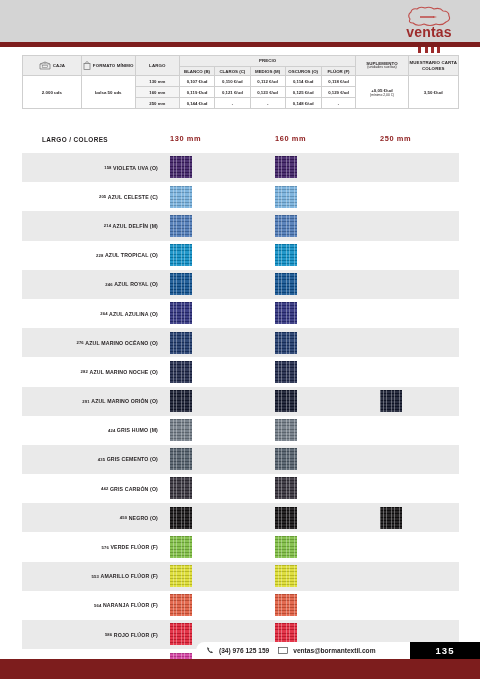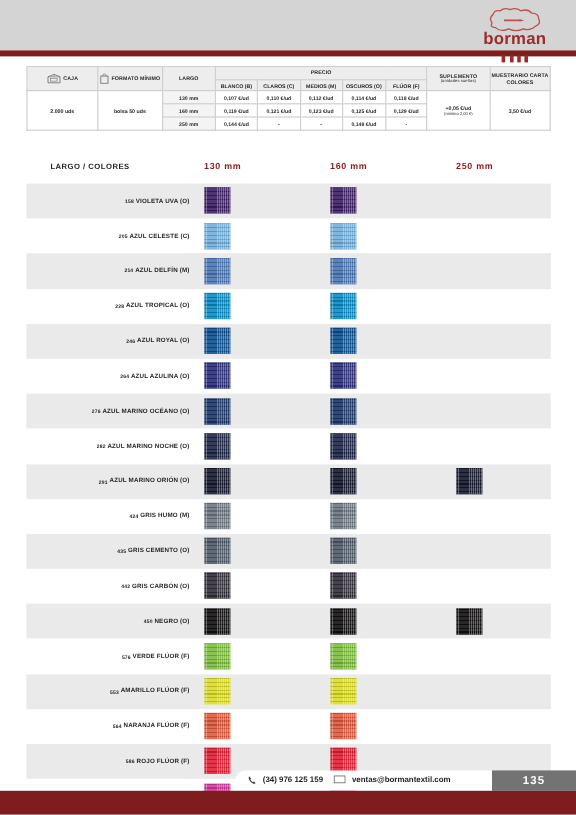--- a/index.html
+++ b/index.html
@@ -117,21 +117,21 @@
     position: absolute; left: 196px; bottom: 20px; height: 17px;
     width: 220px;
     background: #ffffff;
     border-top-left-radius: 9px; border-bottom-left-radius: 9px;
     display: flex; align-items: center; gap: 5px;
     padding-left: 10px;
     font-size: 6.6px; color: #231f20; font-weight: bold;
   }
   .foot-grey {
     position: absolute; right: 0; bottom: 20px; height: 17px; width: 70px;
-    background: #737373;
+    background: #000000;
     display: flex; align-items: center; justify-content: center;
   }
   .foot-page { font-size: 9.5px; font-weight: bold; color: #ffffff; letter-spacing: 1px; }
   .footband {
     position: absolute; left: 0; bottom: 0; width: 480px; height: 20px;
     background: #7d1d1d;
   }
   .fico { display: inline-block; color: #3d3d3d; }
 </style>
 </head>
@@ -143,21 +143,21 @@
   <div class="topband-rule"></div>
 
   <div class="logo-wrap">
     <div class="logo-sheep">
       <svg viewBox="0 0 50 22" width="50" height="22">
         <path d="M6 13 Q3 9 7 6 Q8 2 13 3 Q16 0 21 2 Q26 0 30 3 Q36 1 39 5 Q45 5 45 10 Q47 14 42 16 Q38 20 32 18 Q26 21 20 18 Q13 21 9 17 Q4 17 6 13 Z" fill="none" stroke="#c0504d" stroke-width="1.1"></path>
         <path d="M16 11 L30 11" stroke="#c0504d" stroke-width="1.6"></path>
         <path d="M29 10 L33 11 L29 12 Z" fill="#c0504d"></path>
       </svg>
     </div>
-    <div class="logo-word">borman</div>
+    <div class="logo-word">ventas</div>
     <div class="logo-feet">
       <svg viewBox="0 0 26 7" width="26" height="7">
         <rect x="2" y="0" width="3" height="6" fill="#9d2b2b"></rect>
         <rect x="9" y="0" width="3" height="6" fill="#9d2b2b"></rect>
         <rect x="15" y="0" width="3" height="6" fill="#9d2b2b"></rect>
         <rect x="21" y="0" width="3" height="6" fill="#9d2b2b"></rect>
       </svg>
     </div>
   </div>
 

